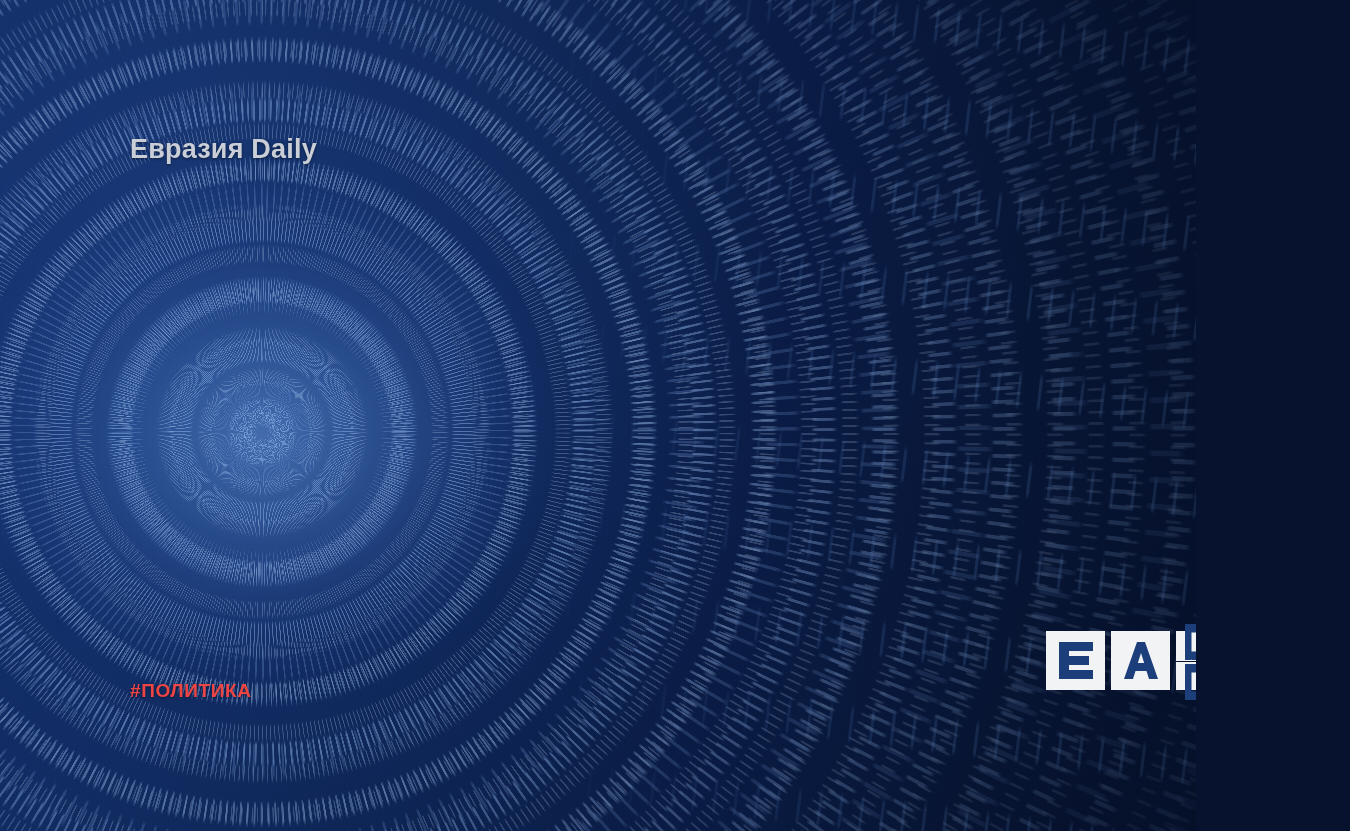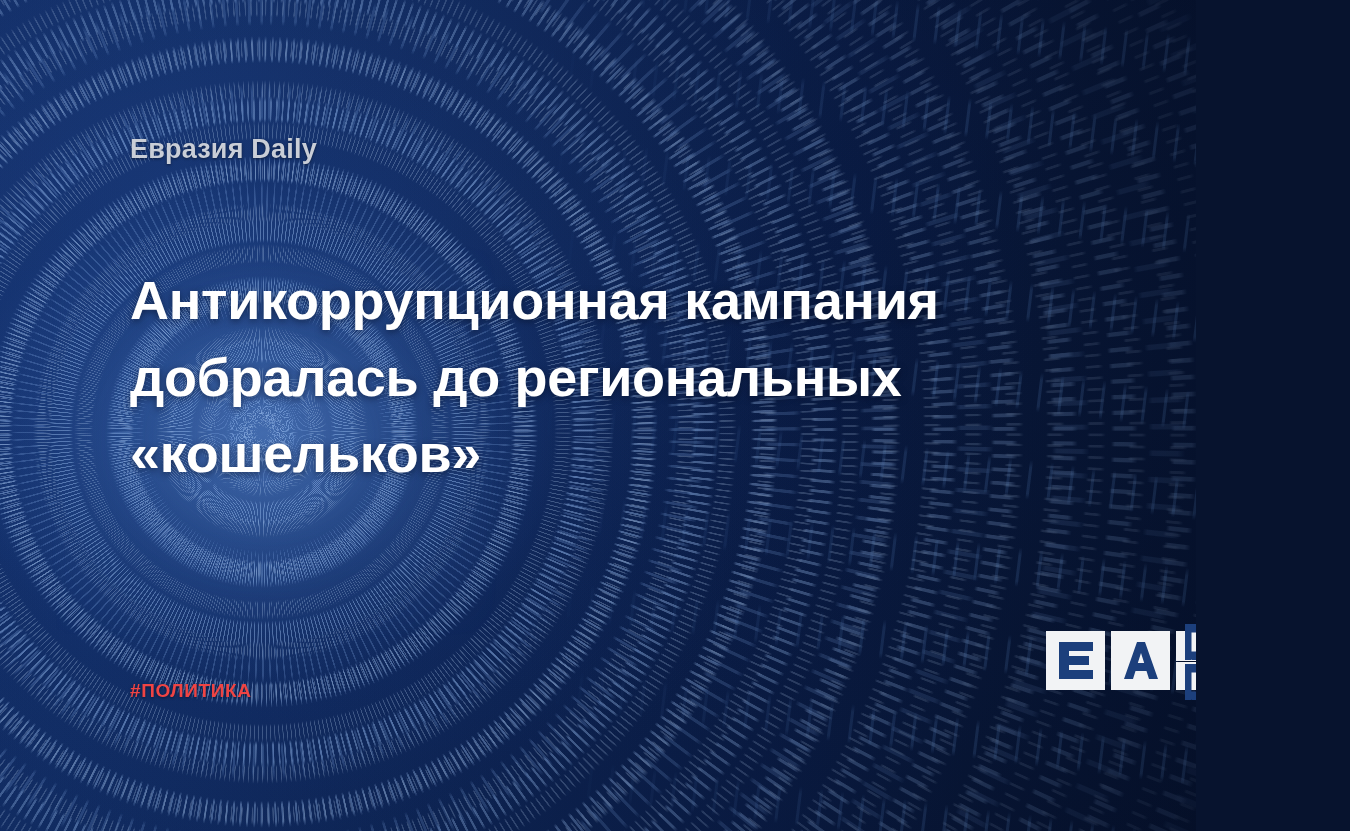--- a/index.html
+++ b/index.html
@@ -253,23 +253,20 @@
     </div>
     <div class="streaks-right"></div>
     <div class="glow-core"></div>
     <div class="bg-vignette"></div>
   </div>
 
   <div class="content">
 
     <div class="site-name">Евразия Daily</div>
 
-    <div class="headline">
-      <span>Антикоррупционная кампания добралась до региональных «кошельков»</span>
-    </div>
 
     <div class="hashtag">#ПОЛИТИКА</div>
 
     <div class="logo">
       <svg width="182" height="84" viewBox="0 0 182 84" xmlns="http://www.w3.org/2000/svg">
 
         <rect x="0" y="11" width="59" height="59" fill="#f2f3f5"></rect>
         <path d="M13 22 H47 V31 H23 V36 H43 V45 H23 V50 H47 V59 H13 Z" fill="#1c3f7c"></path>
 
         <rect x="65" y="11" width="59" height="59" fill="#f2f3f5"></rect>

